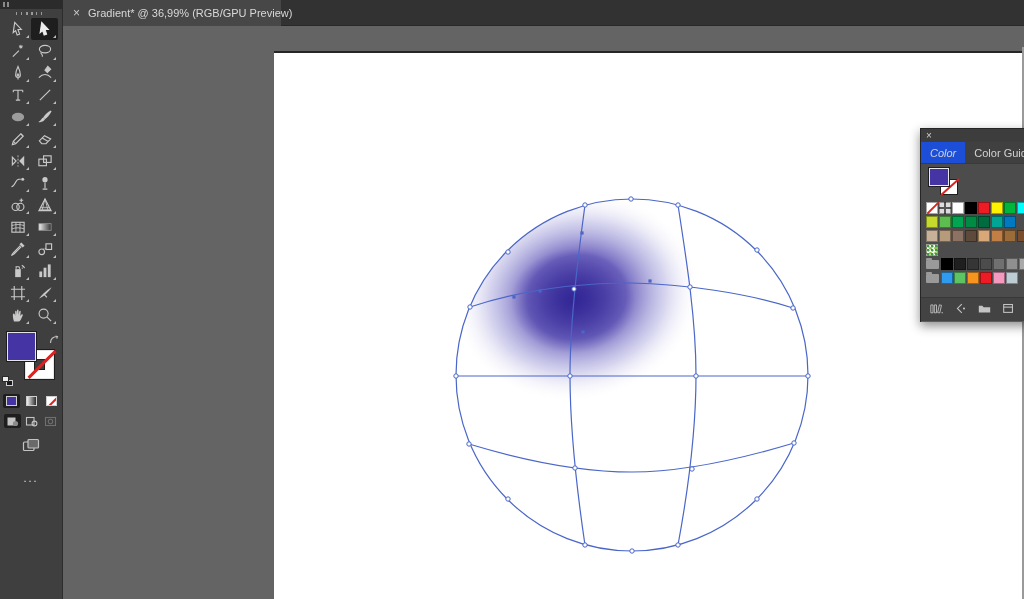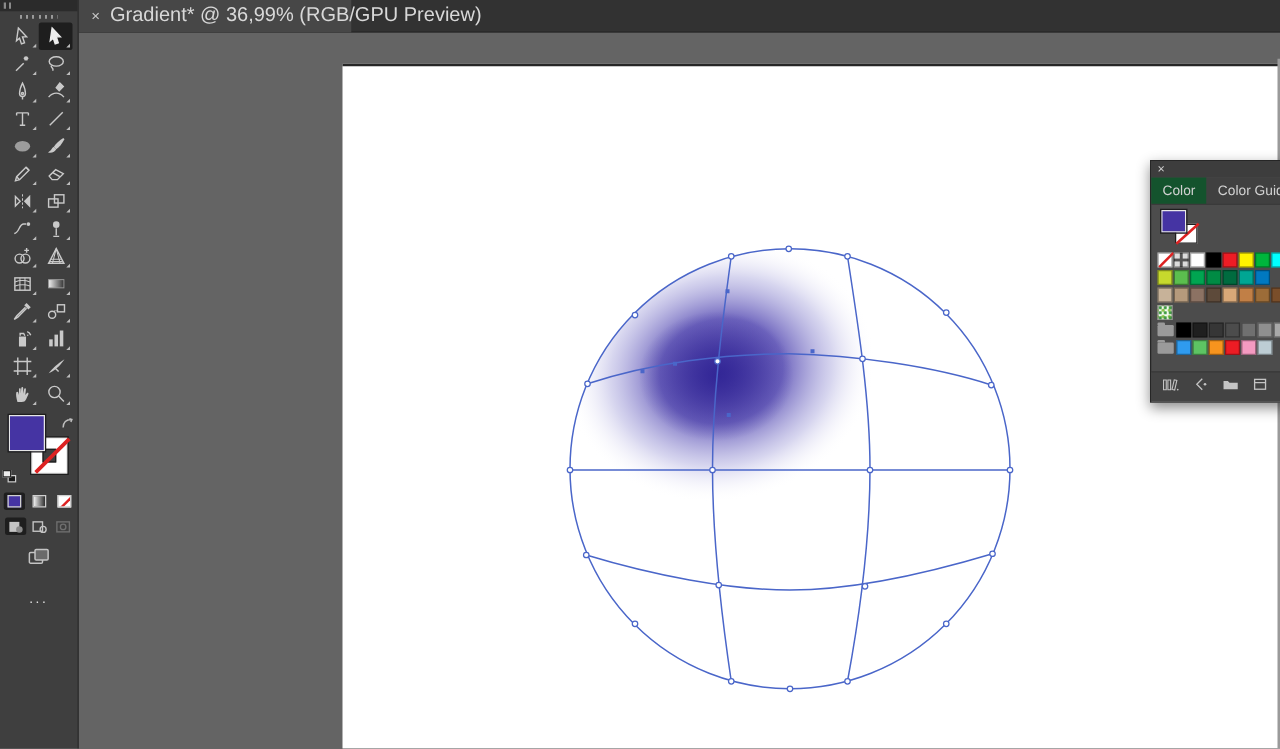--- a/index.html
+++ b/index.html
@@ -6,21 +6,21 @@
   html,body { width:1024px; height:599px; overflow:hidden; background:#646464;
     font-family:"Liberation Sans", sans-serif; }
   .app { position:relative; width:1024px; height:599px; overflow:hidden; background:#646464; }
 
   
   .tabbar { position:absolute; left:63px; top:0; right:0; height:26px; background:#323232;
     border-bottom:1px solid #282828; z-index:6; display:flex; }
   .doc-tab { height:26px; width:218px; background:#474747; display:flex; align-items:center;
     gap:8px; padding:0 10px; }
   .doc-tab .close-x { color:#c9c9c9; font-size:12px; line-height:1; cursor:default; }
-  .doc-tab .title { color:#d8d8d8; font-size:16px; white-space:nowrap; }
+  .doc-tab .title { color:#d8d8d8; font-size:11px; white-space:nowrap; }
 
   
   .toolbar { position:absolute; left:0; top:0; width:63px; height:599px; background:#3f3f3f;
     border-right:1px solid #2c2c2c; z-index:7; }
   .tb-head { height:9px; background:#2b2b2b; position:relative; }
   .tb-head .grip2 { position:absolute; left:3px; top:2px; width:7px; height:5px;
     background:linear-gradient(to right,#8a8a8a 2px, transparent 2px, transparent 4px, #8a8a8a 4px, #8a8a8a 6px, transparent 6px); }
   .tb-grip { height:9px; display:flex; align-items:center; justify-content:center; }
   .tb-grip .dots { width:30px; height:3px;
     background:repeating-linear-gradient(to right,#9a9a9a 0 1.5px, transparent 1.5px 5px); }
@@ -74,21 +74,21 @@
 
   
   .panel { position:absolute; left:920px; top:128px; width:112px; height:194px; background:#4c4c4c;
     border:1px solid #262626; box-shadow:0 4px 10px rgba(0,0,0,.45); z-index:10; }
   .panel-titlebar { height:13px; background:#3d3d3d; display:flex; align-items:center; padding:0 5px; }
   .panel-titlebar .close-x { color:#cfcfcf; font-size:10px; line-height:1; }
   .panel-tabs { height:22px; background:#404040; display:flex; align-items:stretch;
     border-bottom:1px solid #3a3a3a; }
   .panel-tab { display:flex; align-items:center; padding:0 9px; color:#d2d2d2; font-size:11px;
     white-space:nowrap; }
-  .panel-tab.active { background:#14532d; }
+  .panel-tab.active { background:#1d4ed8;font-style:italic; }
   .panel-body { position:relative; padding:4px 0 0 8px; }
   .mini-fs { position:relative; width:40px; height:32px; margin-bottom:2px; }
   .mini-fill { position:absolute; left:0; top:0; width:20px; height:18px; border:1px solid #e8e8e8;
     outline:1px solid #1e1e1e; z-index:2; }
   .mini-stroke { position:absolute; left:11px; top:11px; width:18px; height:16px; background:#fff;
     border:1px solid #1e1e1e; z-index:1; }
   .mini-stroke::after { content:""; position:absolute; left:-3px; top:6px; width:24px; height:2px;
     background:#dd2222; transform:rotate(-42deg); }
   #swatch-grid { margin-left:-3px; }
   .swatch-row { display:flex; gap:1px; margin-bottom:2px; align-items:center; }

